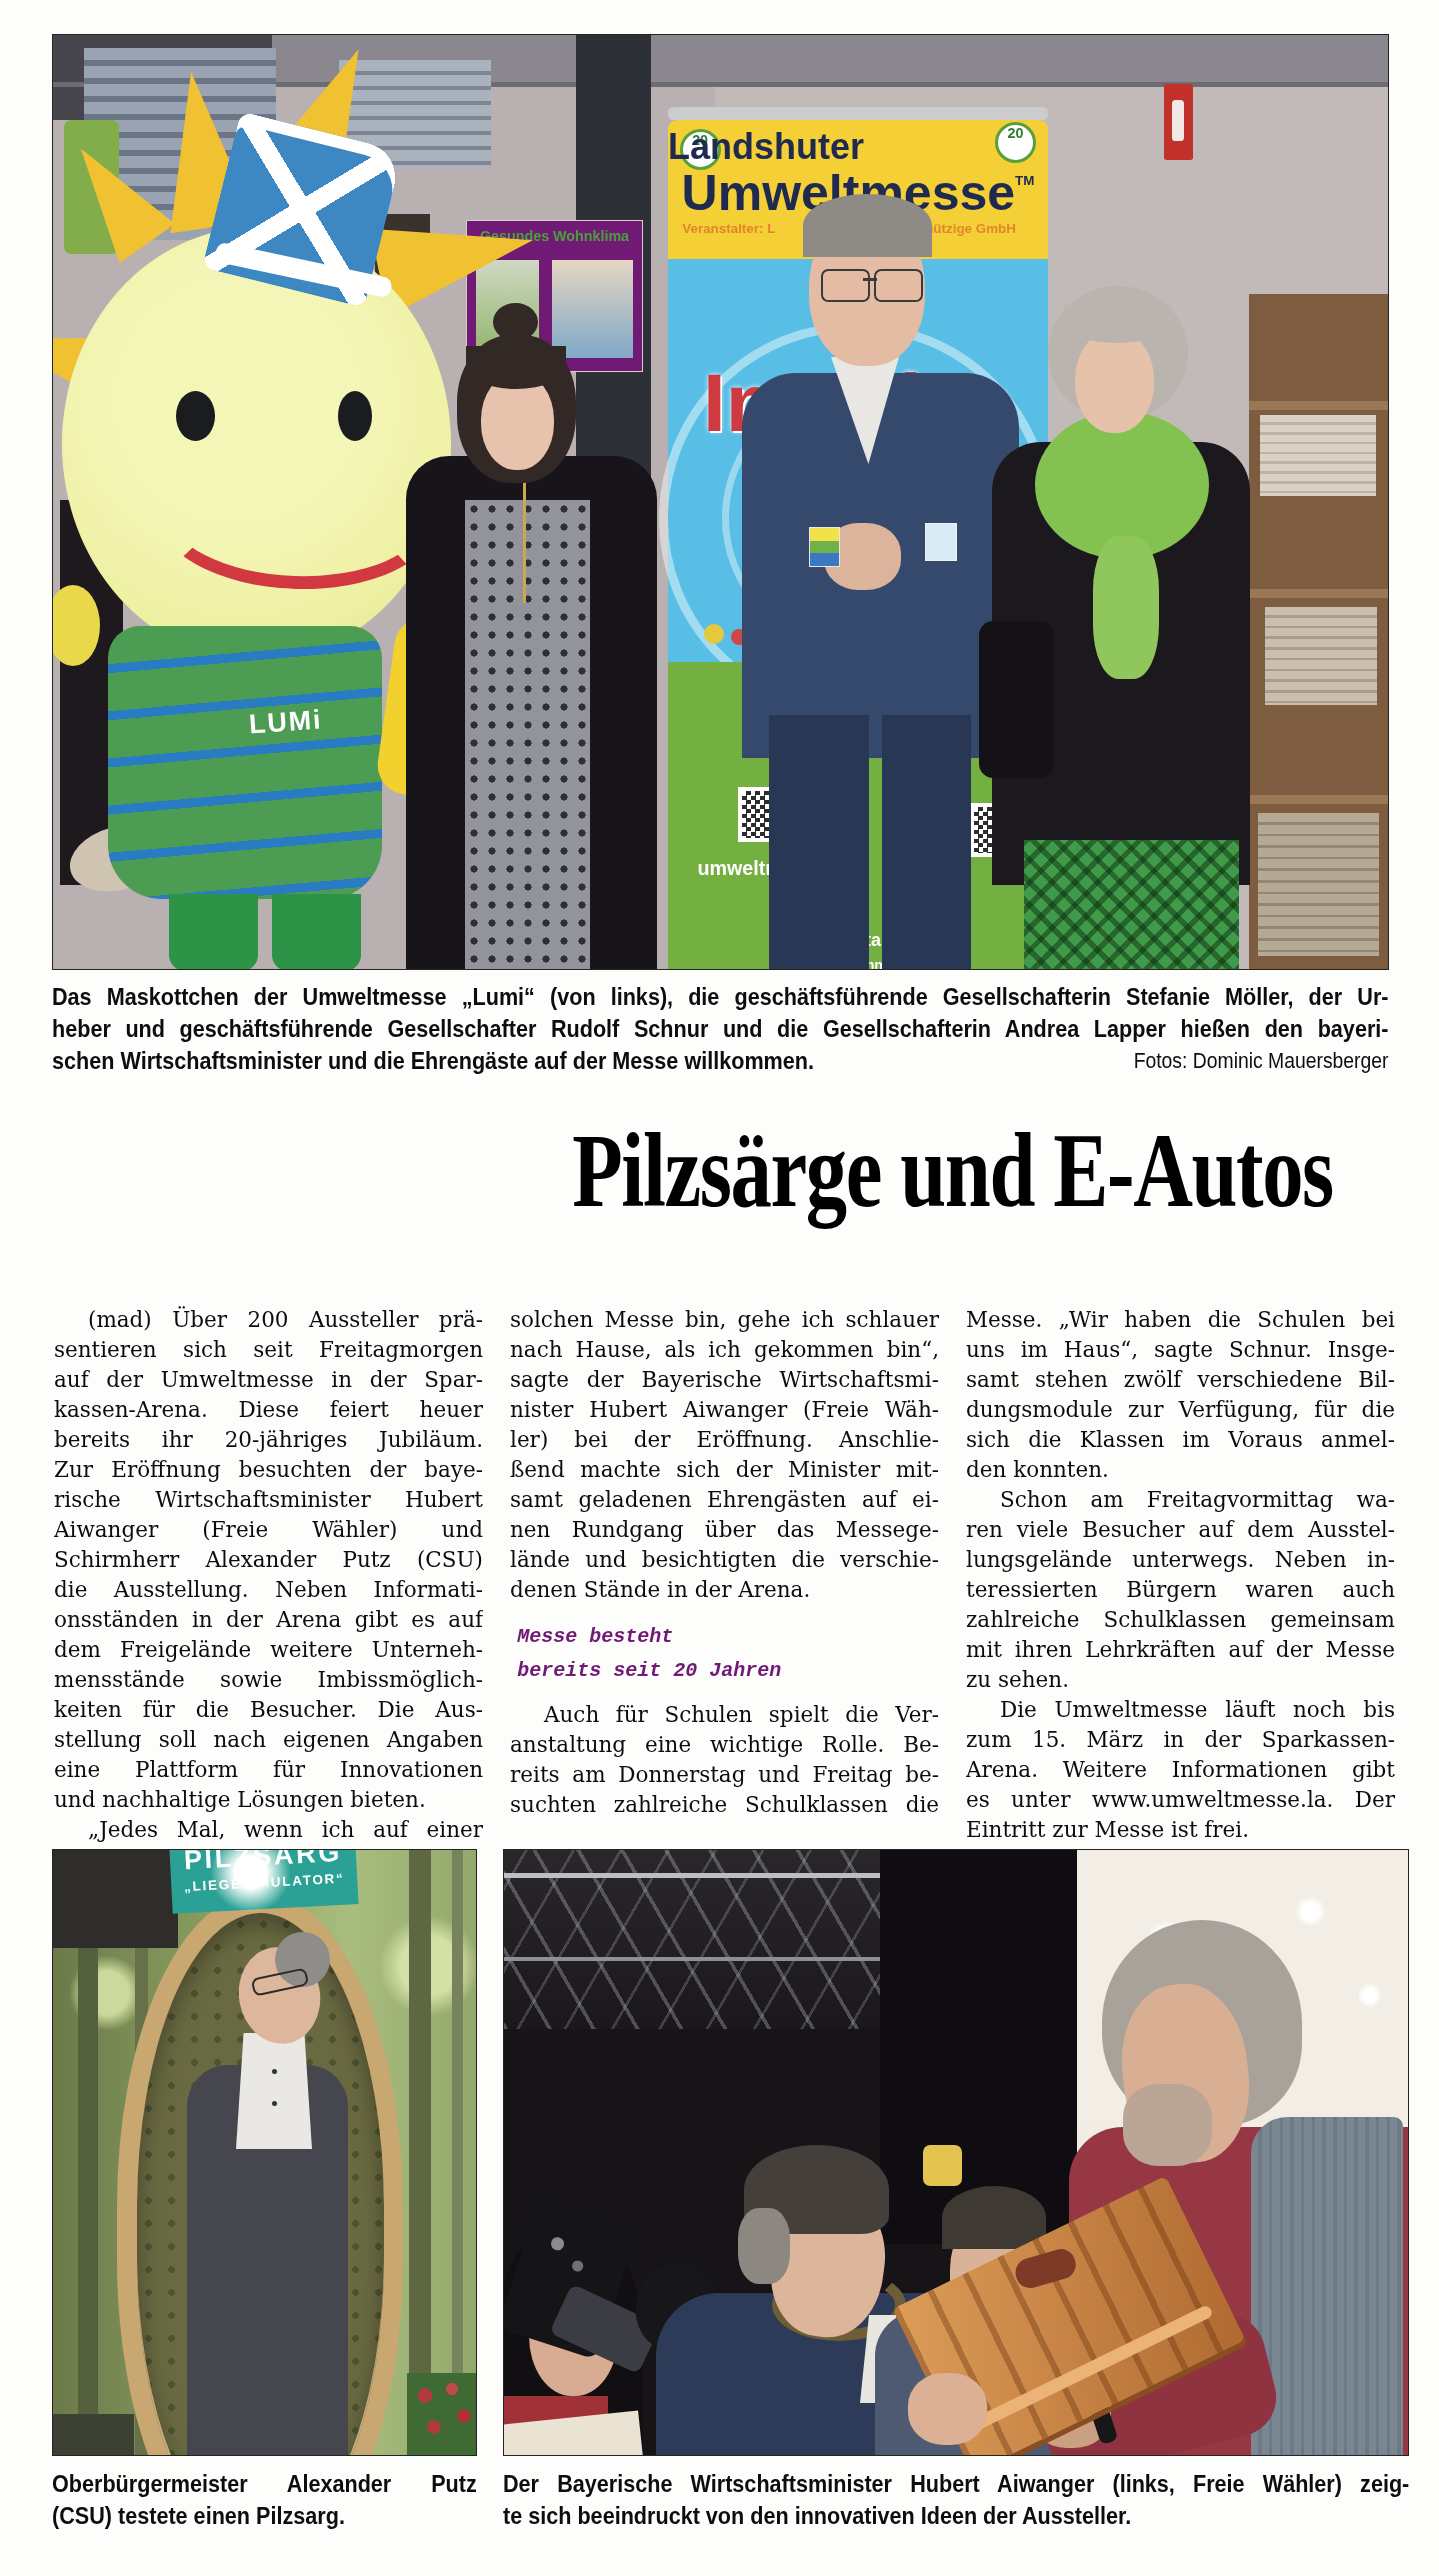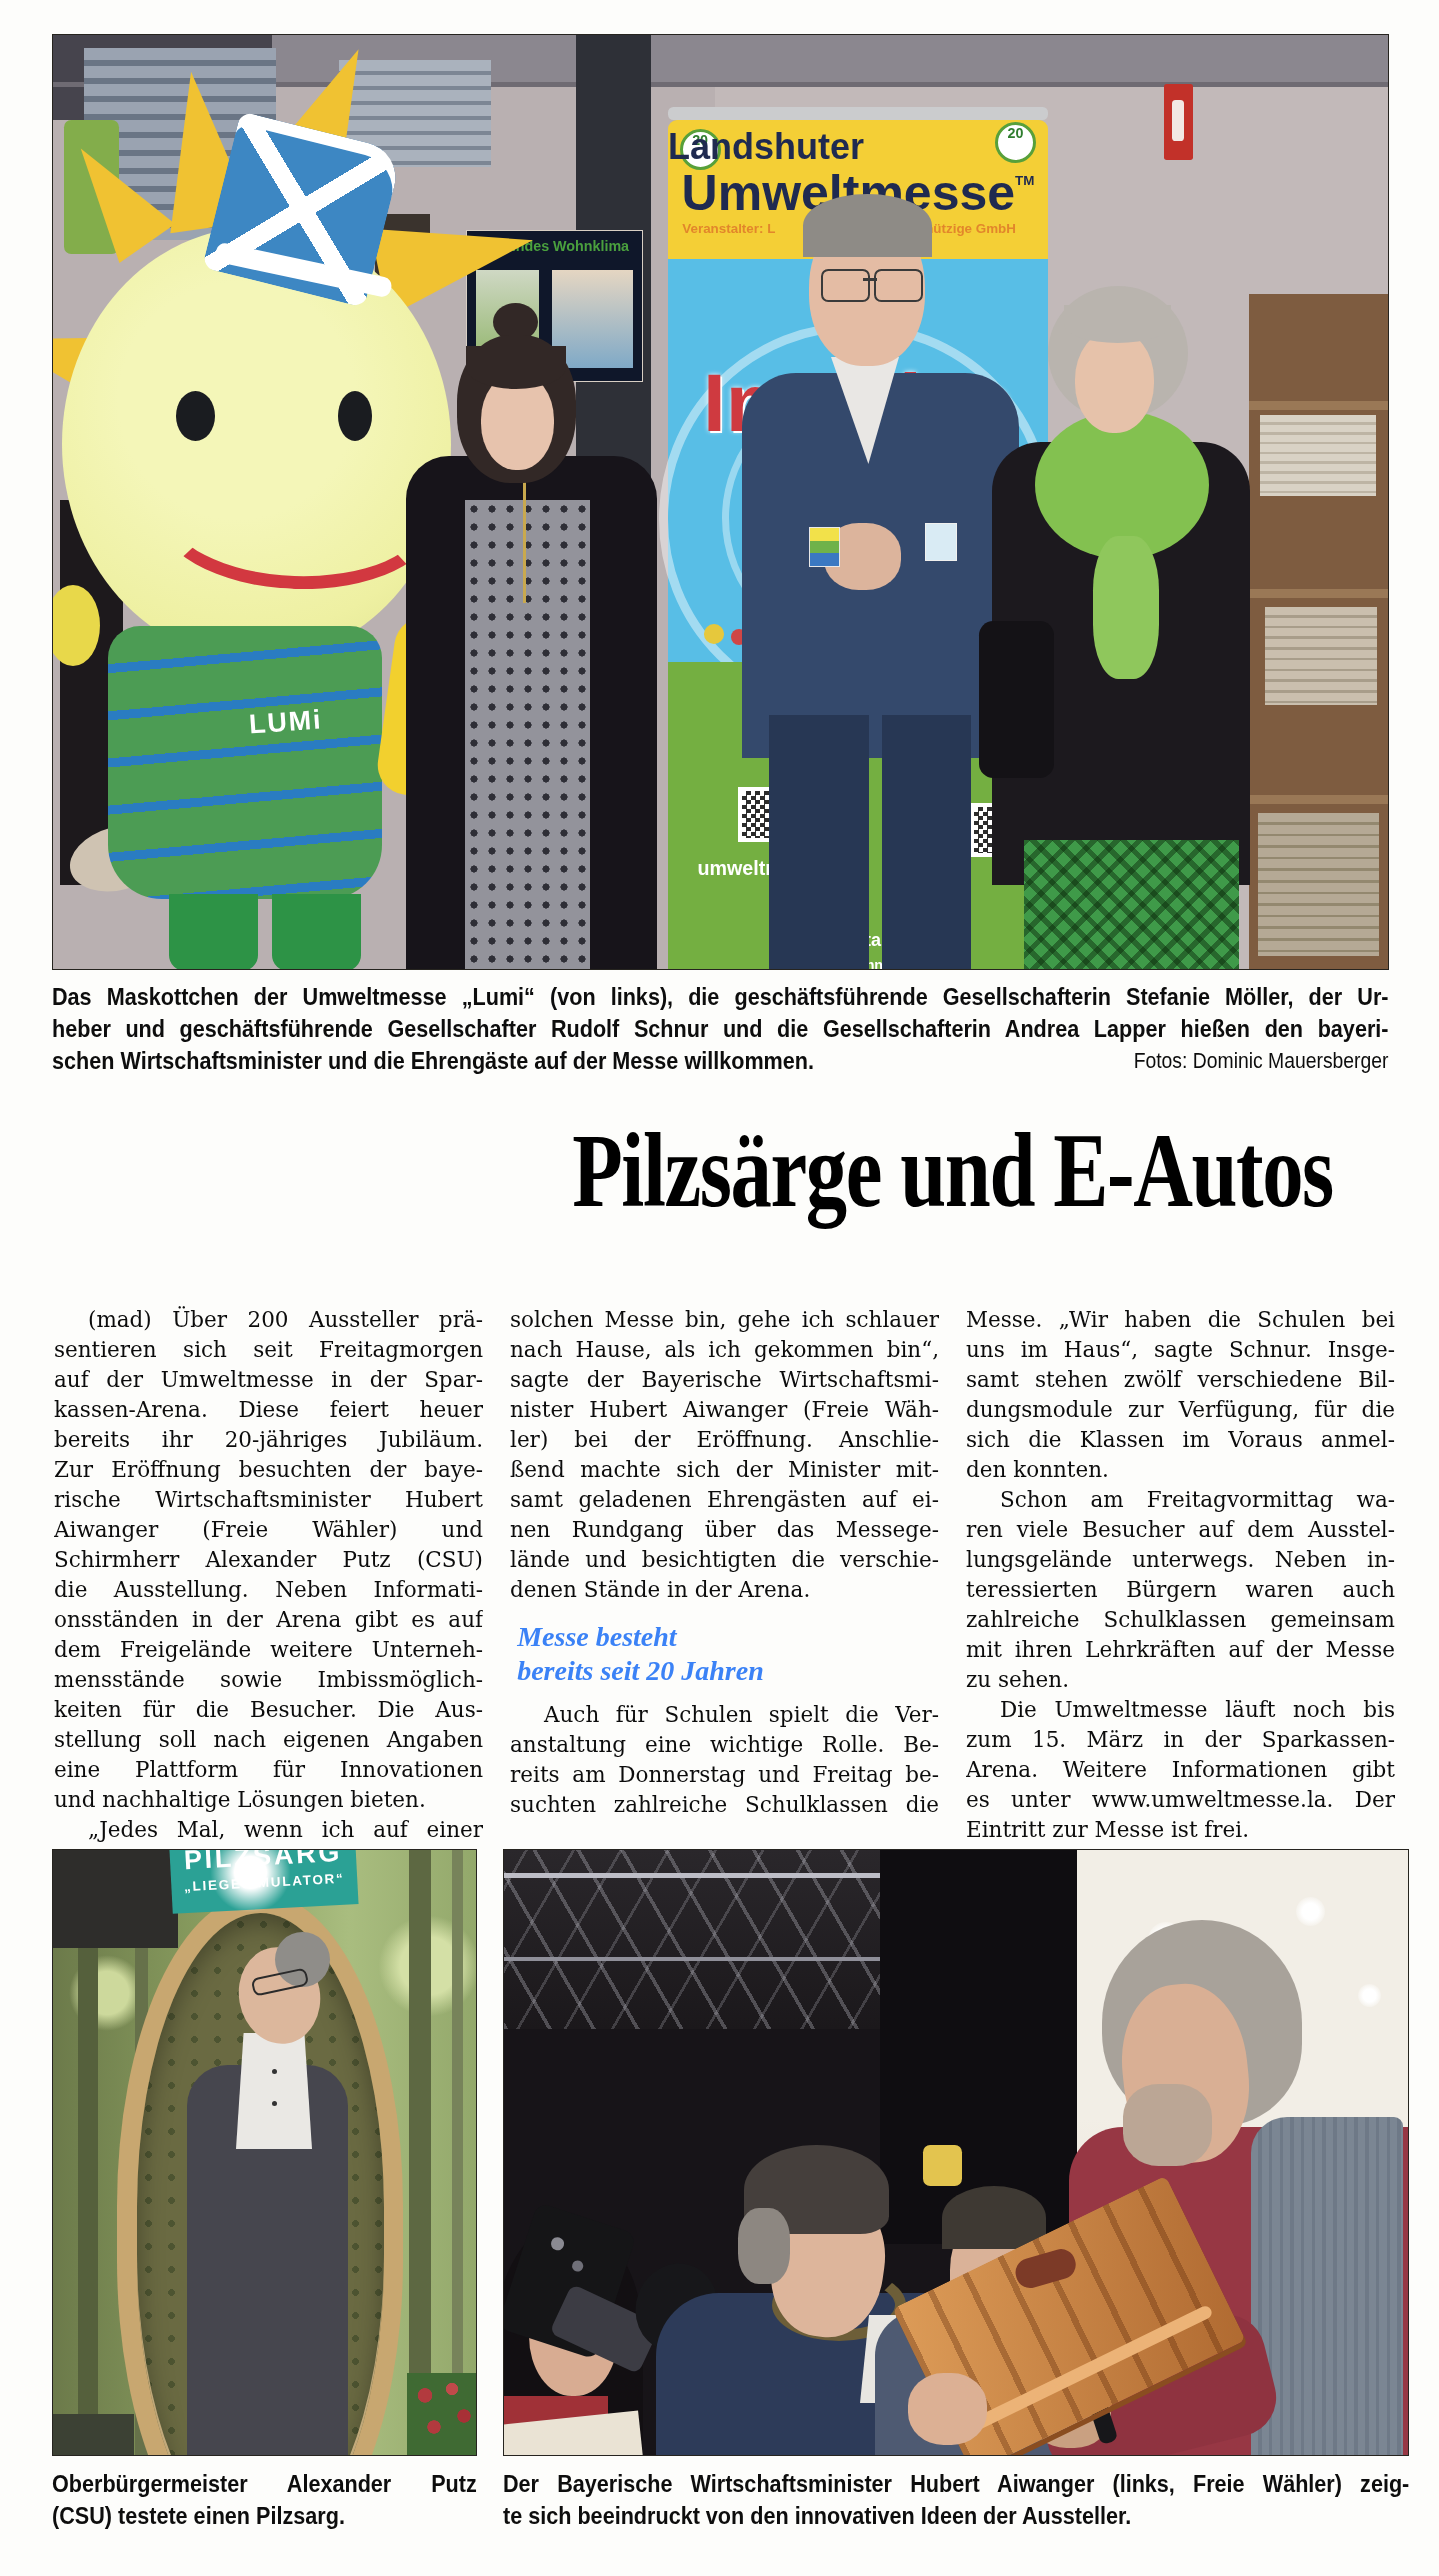--- a/index.html
+++ b/index.html
@@ -14,22 +14,22 @@
   .headline span{display:inline-block;transform:scaleX(.78);transform-origin:50% 50%;letter-spacing:-1.8px;}
   .subheadline{position:absolute;left:0;top:1243px;width:1440px;text-align:center;
                font-family:"Liberation Sans",sans-serif;font-weight:bold;font-size:34px;color:#000;}
   .subheadline span{display:inline-block;transform:scaleX(.94);transform-origin:50% 50%;}
   
   .col{position:absolute;top:1305px;width:429px;font-family:"DejaVu Serif",serif;font-size:21.5px;
        line-height:30px;color:#0c0c0c;}
   .bline{text-align:justify;text-align-last:justify;overflow:hidden;white-space:nowrap;}
   .bline.end{text-align-last:left;}
   .bline.ind{text-indent:34px;}
-  .crosshead{font-family:Liberation Serif, serif;font-style:italic;font-weight:bold;font-size:28px;
-             line-height:34px;margin:15px 0 11.6px 7.2px;color:#3b82f6;}
+  .crosshead{font-family:Liberation Mono, monospace;font-style:italic;font-weight:bold;font-size:20px;
+             line-height:34px;margin:15px 0 11.6px 7.2px;color:#701a75;}
   
   .cap{position:absolute;font-family:"Liberation Sans",sans-serif;font-weight:bold;font-size:24px;
        line-height:32px;color:#0d0d0d;transform:scaleX(.9);transform-origin:0 0;}
   .capline{text-align:justify;text-align-last:justify;}
   .capline.end{text-align-last:left;}
   .credit{font-weight:normal;font-size:21.5px;}
   .qr{background:#fff;border:4.5px solid #fff;box-sizing:border-box;}
   .qr i{display:block;width:100%;height:100%;
         background:repeating-conic-gradient(#2c2c2c 0 25%, transparent 0 50%);background-size:9px 9px;}
 </style>
@@ -42,21 +42,21 @@
 
     <div class="abs" style="left:662px;top:0;width:675px;height:936px;background:#c2b9b9;"></div>
     <div class="abs" style="left:0;top:0;width:1337px;height:47px;background:#8b878f;"></div>
     <div class="abs" style="left:0;top:0;width:219px;height:85px;background:#46444d;"></div>
     <div class="abs" style="left:0;top:47px;width:1337px;height:4.5px;background:#6f6b73;"></div>
     <div class="abs" style="left:31px;top:13.4px;width:192px;height:192px;background:repeating-linear-gradient(180deg,#9aa3b1 0 12.5px,#6a7585 12.5px 18px);"></div>
     <div class="abs" style="left:286px;top:25px;width:152px;height:107px;background:repeating-linear-gradient(180deg,#aab2bd 0 10.7px,#7c8694 10.7px 15px);"></div>
     <div class="abs" style="left:10.7px;top:85px;width:55px;height:134px;background:#83ad4b;border-radius:7.2px;"></div>
     <div class="abs" style="left:523px;top:0;width:75px;height:644px;background:#2e3037;"></div>
     <div class="abs" style="left:322px;top:179px;width:55px;height:61px;background:#3a332d;color:#efece4;font:bold 18px 'Liberation Sans',sans-serif;text-align:center;line-height:57px;"><span>MO</span></div>
-    <div class="abs" style="left:413px;top:195px;width:175px;height:150px;background:#0f172a;border:0.9px solid #d8cfc4;">
+    <div class="abs" style="left:413px;top:185px;width:175px;height:150px;background:#701a75;border:0.9px solid #d8cfc4;">
       <div style="margin-top:7.2px;text-align:center;color:#4aa03e;font:bold 14.3px 'Liberation Sans',sans-serif;">Gesundes Wohnklima</div>
       <div class="abs" style="left:9px;top:39px;width:63px;height:98px;background:linear-gradient(180deg,#cfd8c4,#8fb468);"></div>
       <div class="abs" style="left:85px;top:39px;width:81px;height:98px;background:linear-gradient(180deg,#e5d6c2,#7fa9c7);"></div>
     </div>
     <div class="abs" style="left:1111px;top:49px;width:29px;height:76px;background:#c23129;border-radius:2.7px;">
       <div class="abs" style="left:8px;top:16px;width:11.6px;height:41px;background:#f2e8e4;border-radius:3.6px;"></div>
     </div>
 
     <div class="abs" style="left:1196px;top:259px;width:140px;height:676px;background:#7e5c40;">
       <div class="abs" style="left:0;top:107px;width:140px;height:9px;background:#9a7856;"></div>

